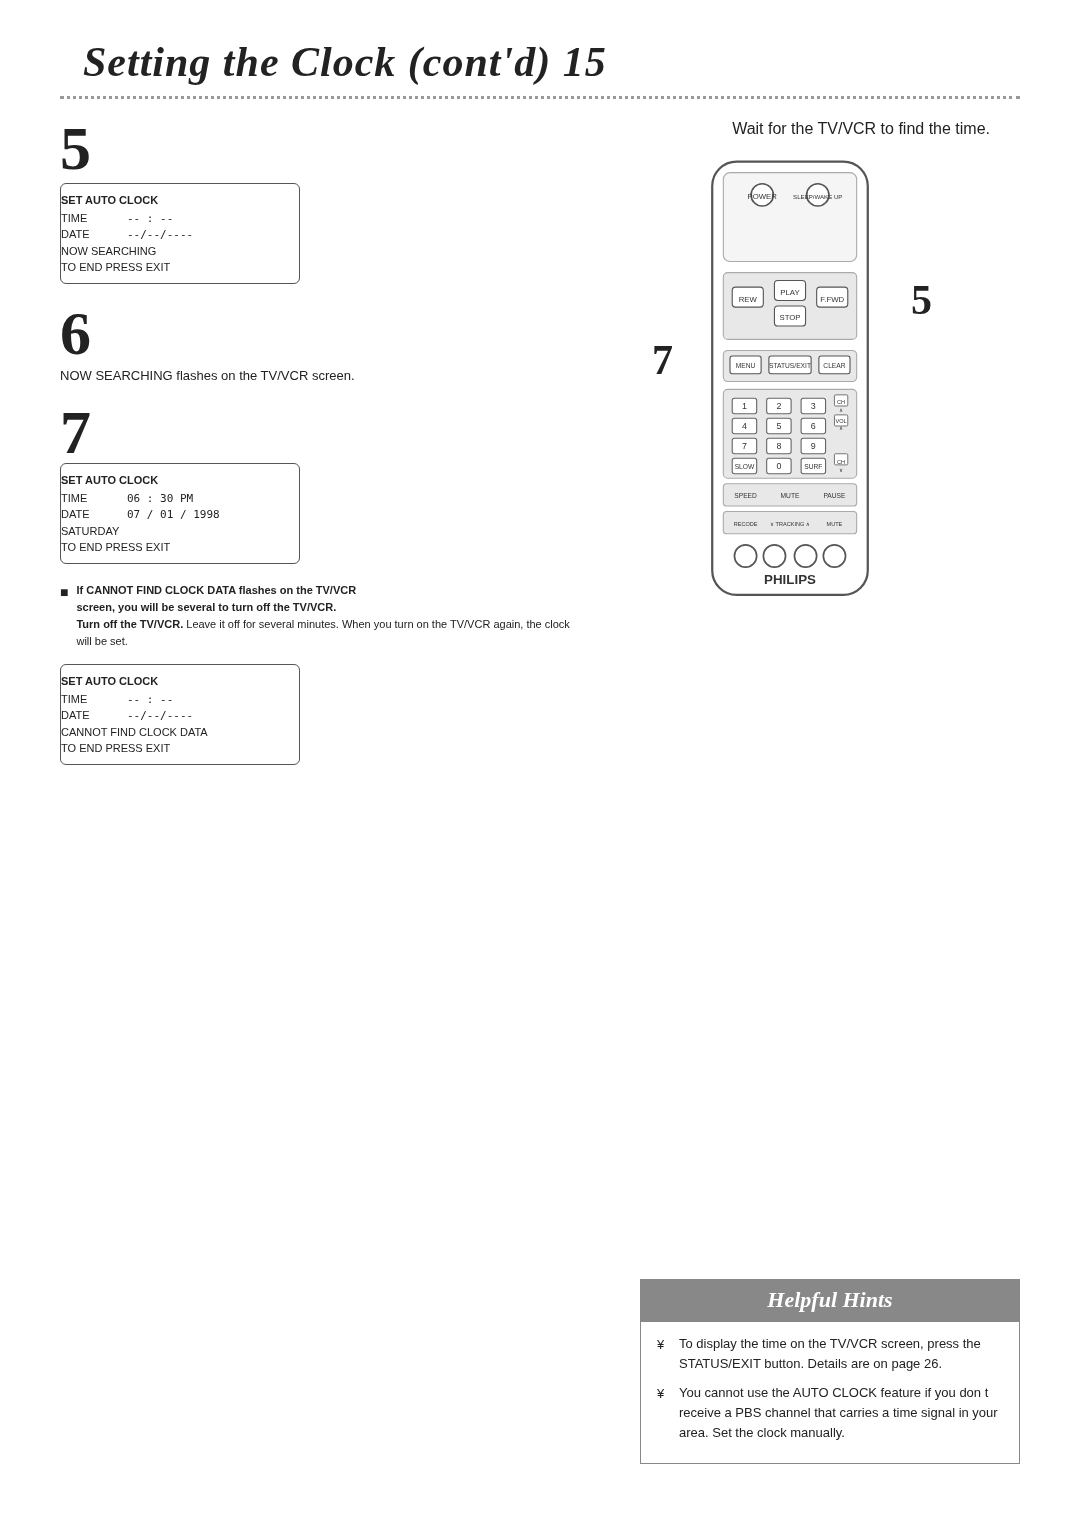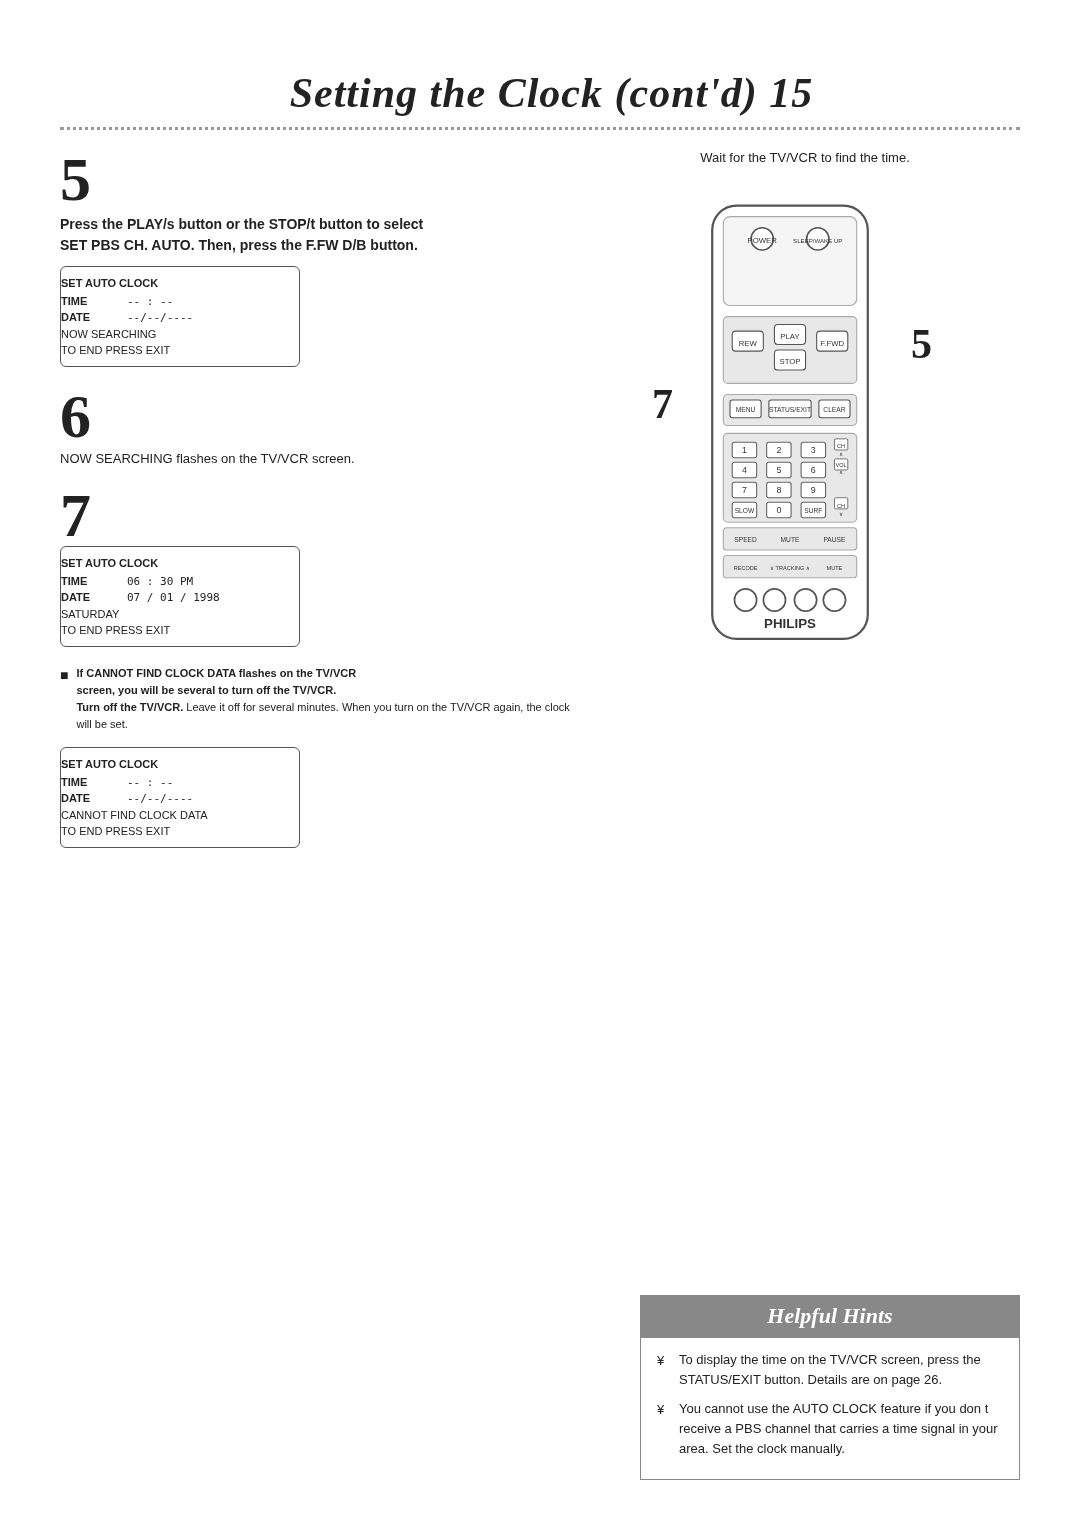--- a/index.html
+++ b/index.html
@@ -7,28 +7,27 @@
       width: 1080px;
       min-height: 1528px;
       background: #fff;
       font-family: Arial, Helvetica, sans-serif;
       color: #222;
       position: relative;
     }
 
     
     .page-title {
-      text-align: center;
+      text-align: left;
       padding: 38px 60px 0 83px;
       font-family: 'Times New Roman', Times, serif;
       font-style: italic;
       font-size: 42px;
       font-weight: bold;
       letter-spacing: 1px;
-      margin-top: 31px;
     }
 
     .page-number {
       font-size: 42px;
       font-style: italic;
       font-weight: bold;
     }
 
     
     .dotted-line {
@@ -96,21 +95,21 @@
     }
 
     .screen-box .screen-row {
       display: flex;
       gap: 16px;
       font-size: 11px;
       margin-bottom: 3px;
     }
 
     .screen-box .screen-label {
-      font-weight: bold;
+      font-weight: normal;
       min-width: 50px;
     }
 
     .screen-box .screen-value {
       font-family: monospace;
     }
 
     .screen-box .screen-status {
       font-size: 11px;
       margin-top: 4px;
@@ -153,26 +152,26 @@
       font-size: 11px;
       line-height: 1.55;
     }
 
     .warning-text strong {
       font-weight: bold;
     }
 
     
     .step6-right {
-      font-size: 13px;
+      font-size: 16px;
       line-height: 1.55;
-      text-align: center;
+      text-align: right;
       width: 100%;
       padding-left: 10px;
-      margin-bottom: 22px;
+      margin-bottom: 4px;
     }
 
     
     .remote-area {
       position: relative;
       width: 220px;
       margin-top: 10px;
     }
 
     
@@ -195,21 +194,21 @@
     }
 
     
     .remote-svg {
       width: 200px;
     }
 
     
     .helpful-hints {
       position: absolute;
-      bottom: 48px;
+      bottom: 64px;
       right: 60px;
       width: 380px;
     }
 
     .hints-header {
       background: #888;
       color: #fff;
       padding: 8px 16px;
       font-style: italic;
       font-weight: bold;
@@ -256,26 +255,20 @@
 </div>
 
 <div class="dotted-line"></div>
 
 <div class="main-content">
 
   <div class="left-column">
 
     <div class="step-block">
       <div class="step-number">5</div>
-      <div class="step-instruction">
-        <strong>
-          <span>Press the PLAY/s  button or the STOP/t  button to select</span><br>
-          <span>SET PBS CH. AUTO. Then, press the F.FW D/B  button.</span>
-        </strong>
-      </div>
 
       <div class="screen-box">
         <div class="screen-title">SET AUTO CLOCK</div>
         <div class="screen-row">
           <span class="screen-label">TIME</span>
           <span class="screen-value">-- : --</span>
         </div>
         <div class="screen-row">
           <span class="screen-label">DATE</span>
           <span class="screen-value">--/--/----</span>

